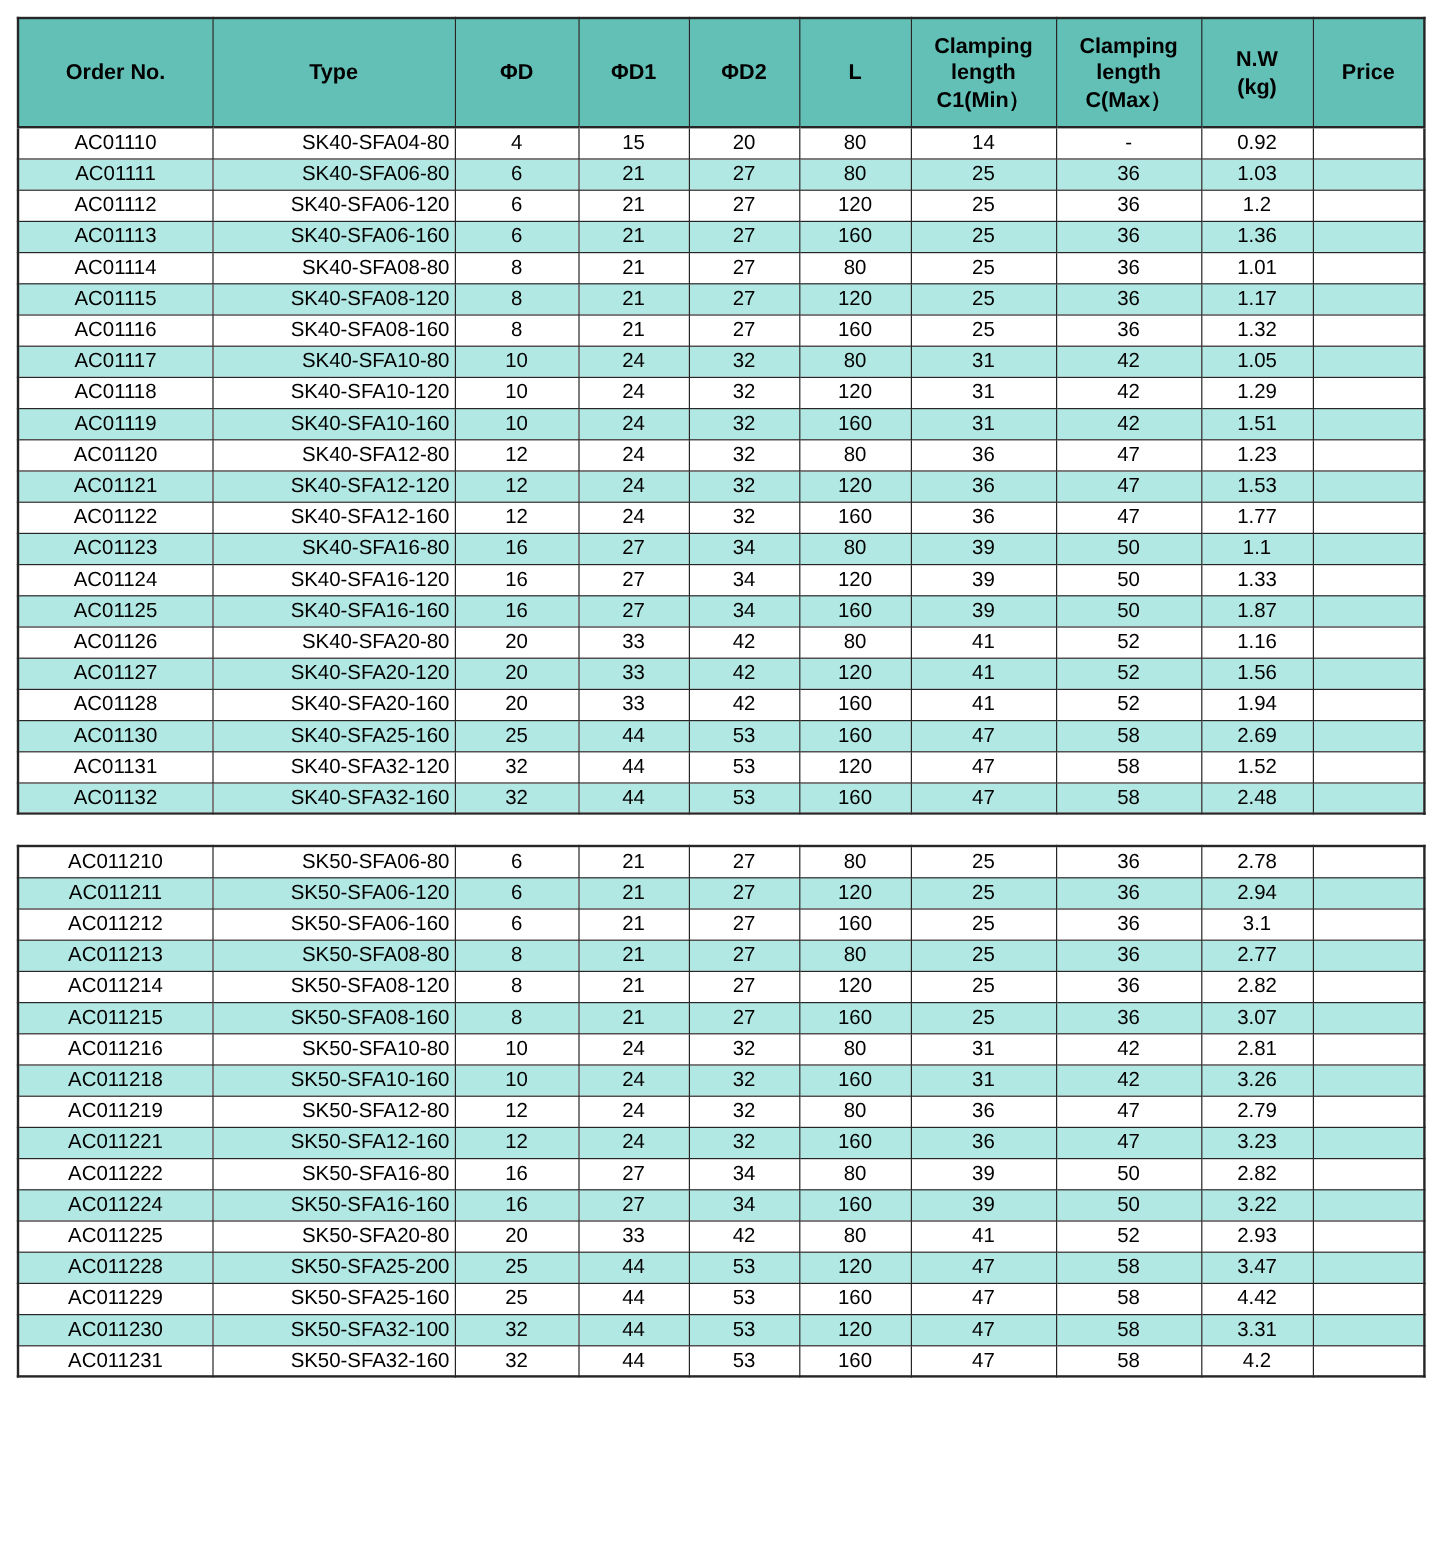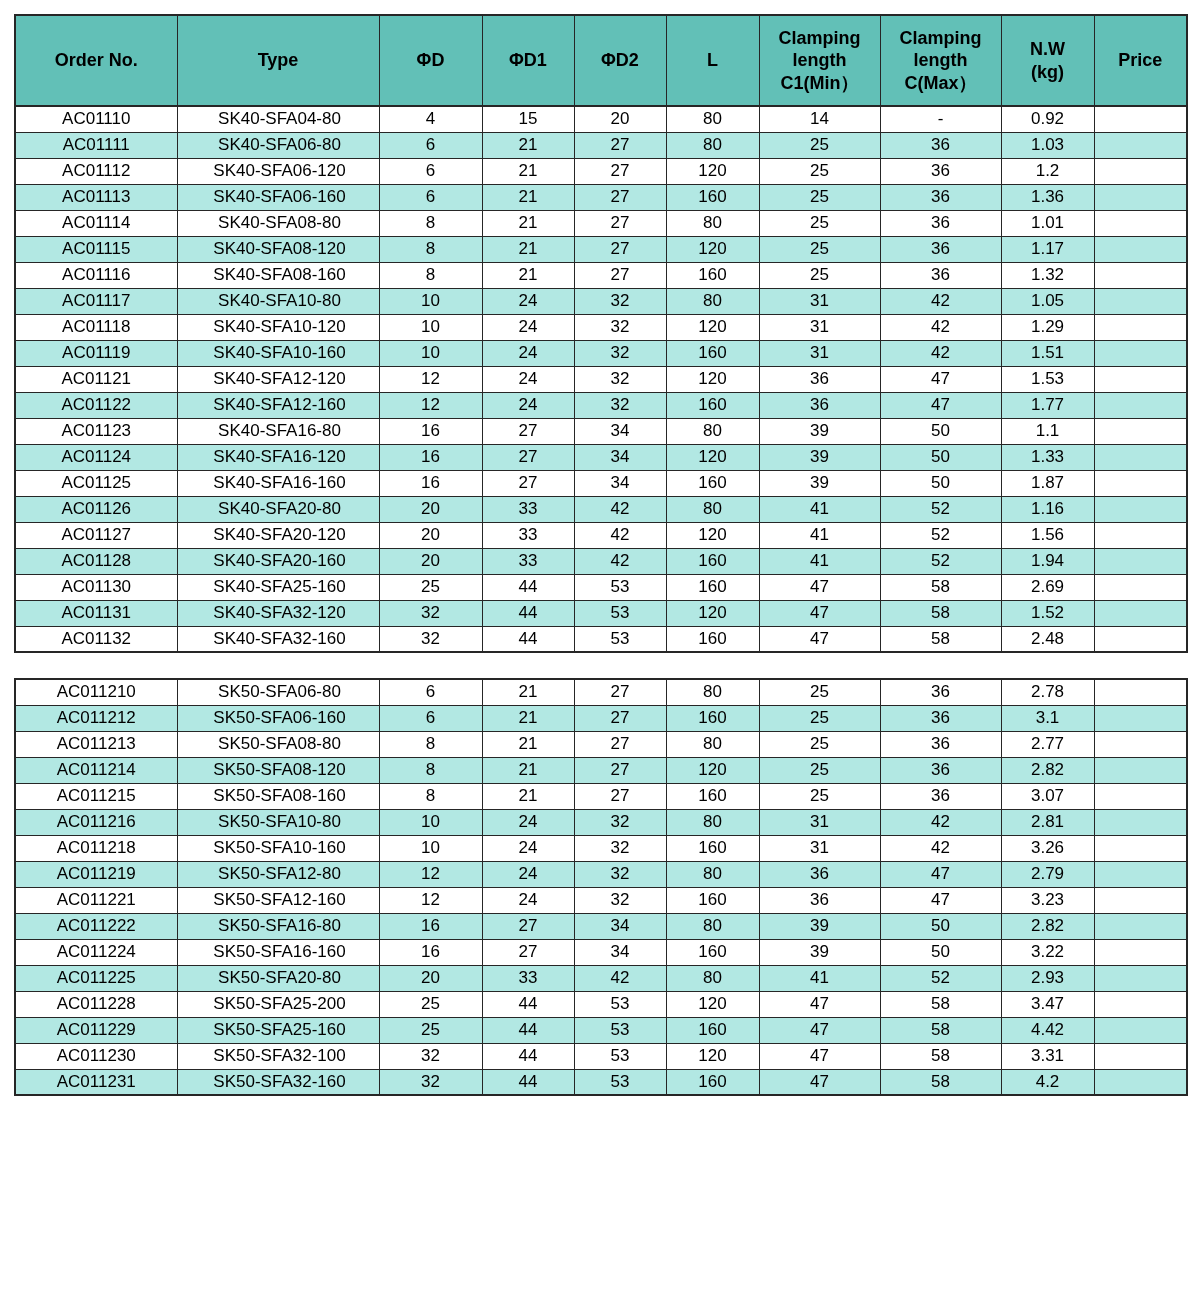--- a/index.html
+++ b/index.html
@@ -45,21 +45,21 @@
     font-size: 17px;
     text-align: center;
     vertical-align: middle;
     border: 1px solid var(--border, #262626);
     padding: 0 4px;
     overflow: hidden;
     white-space: nowrap;
     background: var(--row-bg, #ffffff);
   }
   tbody tr:nth-child(even) td { background: var(--stripe-bg, #b2e8e3); }
-  tbody td.left { text-align: center; padding-left: 7px; }
+  tbody td.left { text-align: right; padding-left: 7px; }
   .section-gap {
     width: 1172px;
     height: 25px;
     background: #ffffff;
   }
 </style>
 </head>
 <body>
 
 <div class="page">
@@ -211,20 +211,32 @@
           <td>10</td>
           <td>24</td>
           <td>32</td>
           <td>160</td>
           <td>31</td>
           <td>42</td>
           <td>1.51</td>
           <td></td>
         </tr>
         <tr>
+          <td>AC01120</td>
+          <td class="left">SK40-SFA12-80</td>
+          <td>12</td>
+          <td>24</td>
+          <td>32</td>
+          <td>80</td>
+          <td>36</td>
+          <td>47</td>
+          <td>1.23</td>
+          <td></td>
+        </tr>
+        <tr>
           <td>AC01121</td>
           <td class="left">SK40-SFA12-120</td>
           <td>12</td>
           <td>24</td>
           <td>32</td>
           <td>120</td>
           <td>36</td>
           <td>47</td>
           <td>1.53</td>
           <td></td>
@@ -374,20 +386,32 @@
           <td>6</td>
           <td>21</td>
           <td>27</td>
           <td>80</td>
           <td>25</td>
           <td>36</td>
           <td>2.78</td>
           <td></td>
         </tr>
         <tr>
+          <td>AC011211</td>
+          <td class="left">SK50-SFA06-120</td>
+          <td>6</td>
+          <td>21</td>
+          <td>27</td>
+          <td>120</td>
+          <td>25</td>
+          <td>36</td>
+          <td>2.94</td>
+          <td></td>
+        </tr>
+        <tr>
           <td>AC011212</td>
           <td class="left">SK50-SFA06-160</td>
           <td>6</td>
           <td>21</td>
           <td>27</td>
           <td>160</td>
           <td>25</td>
           <td>36</td>
           <td>3.1</td>
           <td></td>

